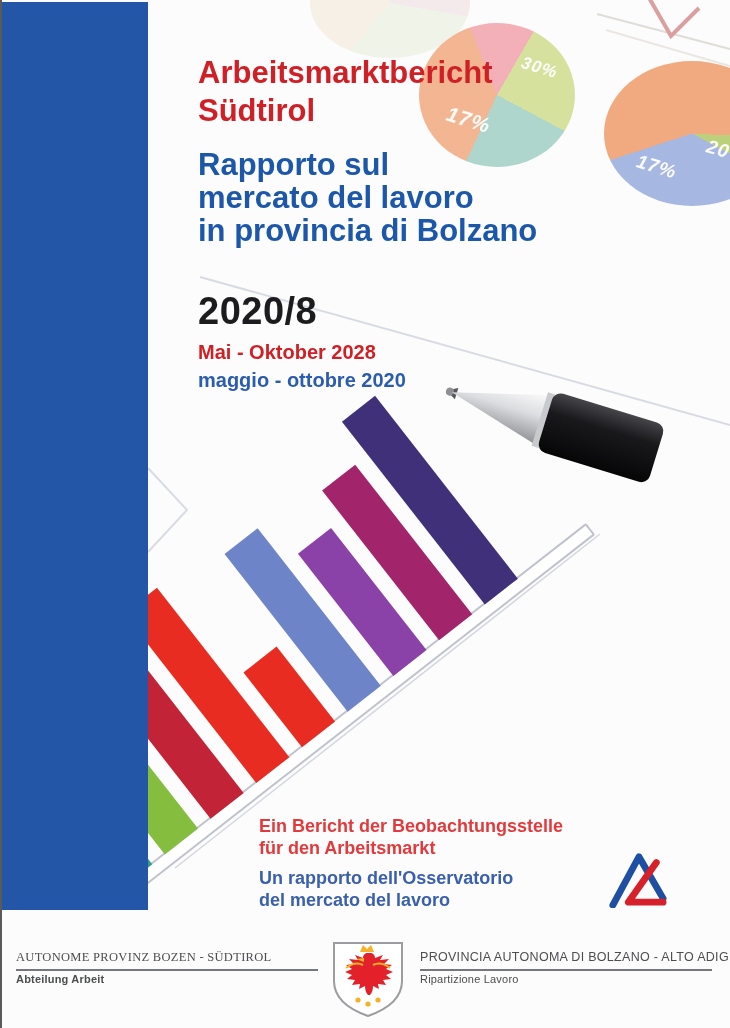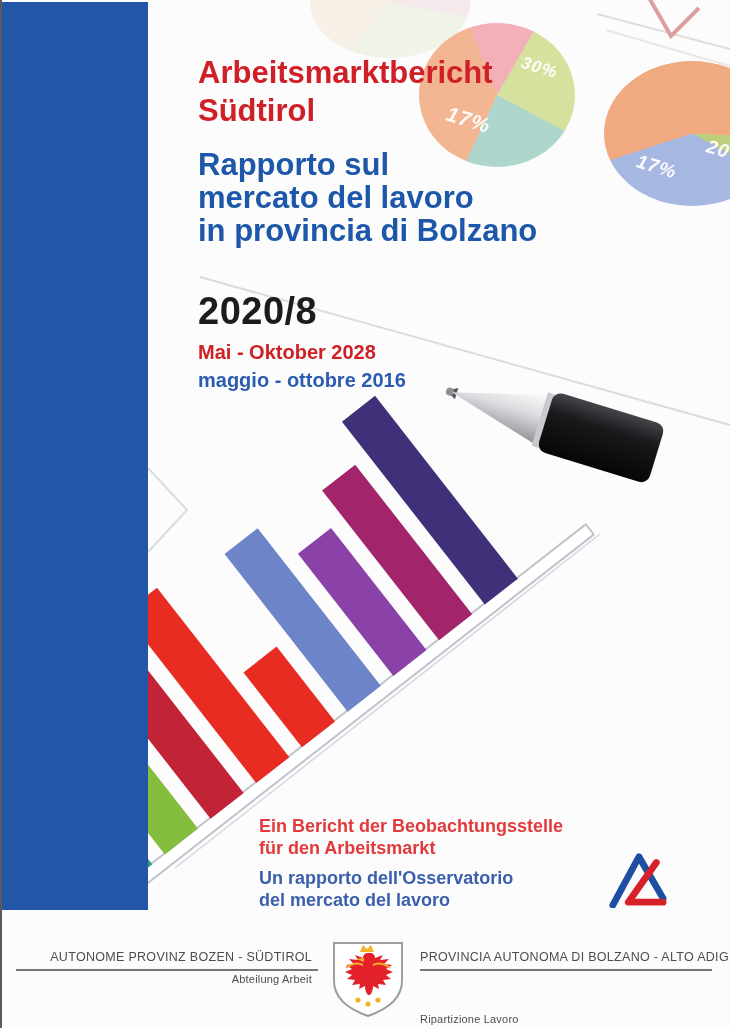--- a/index.html
+++ b/index.html
@@ -43,24 +43,24 @@
   #edition{left:198px;top:291px;font-size:38px;line-height:40px;color:#1c1c1e;letter-spacing:.5px;}
   #period-de{left:198px;top:340px;font-size:20px;line-height:24px;color:#cf2026;}
   #period-it{left:198px;top:368px;font-size:20px;line-height:24px;color:#2b5cb0;}
   #subtitle-de{left:259px;top:815px;font-size:18px;line-height:22px;color:#e23a3c;}
   #subtitle-it{left:259px;top:867px;font-size:18px;line-height:22px;color:#3a5fab;}
 
   
   .footer{position:absolute;inset:0;z-index:12;color:#4c4d4f;}
   .f-org{position:absolute;font-size:12.5px;letter-spacing:.3px;white-space:nowrap;}
   .f-dept{position:absolute;font-size:11px;letter-spacing:.2px;white-space:nowrap;}
-  #org-de{left:16px;top:950px;width:296px;text-align:right;}
-  #dept-de{left:16px;top:973px;width:296px;text-align:right;}
+  #org-de{left:16px;top:950px;width:296px;text-align:left;font-family:Liberation Serif, serif;}
+  #dept-de{left:16px;top:973px;width:296px;text-align:left;font-weight:bold;}
   #org-it{left:420px;top:950px;}
-  #dept-it{left:420px;top:973px;margin-top:40px;}
+  #dept-it{left:420px;top:973px;}
   .rule{position:absolute;height:2px;background:#76777a;top:969px;}
   #rule-left{left:16px;width:302px;}
   #rule-right{left:420px;width:292px;}
   #crest{position:absolute;left:331px;top:941px;}
   #logo{position:absolute;left:606px;top:850px;z-index:10;}
 </style>
 </head>
 <body>
 
 <div id="page">
@@ -127,21 +127,21 @@
     <span>Arbeitsmarktbericht</span><br>
     <span>Südtirol</span>
   </div>
   <div class="txt" id="title-it">
     <span>Rapporto sul</span><br>
     <span>mercato del lavoro</span><br>
     <span>in provincia di Bolzano</span>
   </div>
   <div class="txt" id="edition">2020/8</div>
   <div class="txt" id="period-de">Mai - Oktober 2028</div>
-  <div class="txt" id="period-it">maggio - ottobre 2016</div>
+  <div class="txt" id="period-it">maggio - ottobre 2020</div>
 
   <div class="txt" id="subtitle-de">
     <span>Ein Bericht der Beobachtungsstelle</span><br>
     <span>für den Arbeitsmarkt</span>
   </div>
   <div class="txt" id="subtitle-it">
     <span>Un rapporto dell'Osservatorio</span><br>
     <span>del mercato del lavoro</span>
   </div>
 

